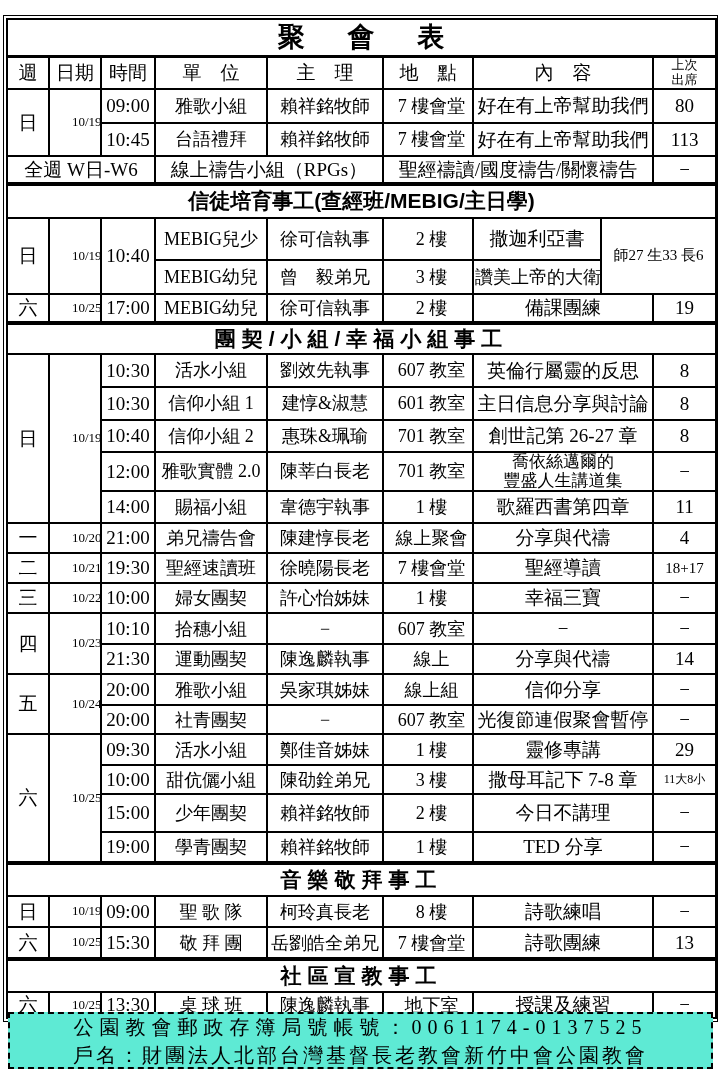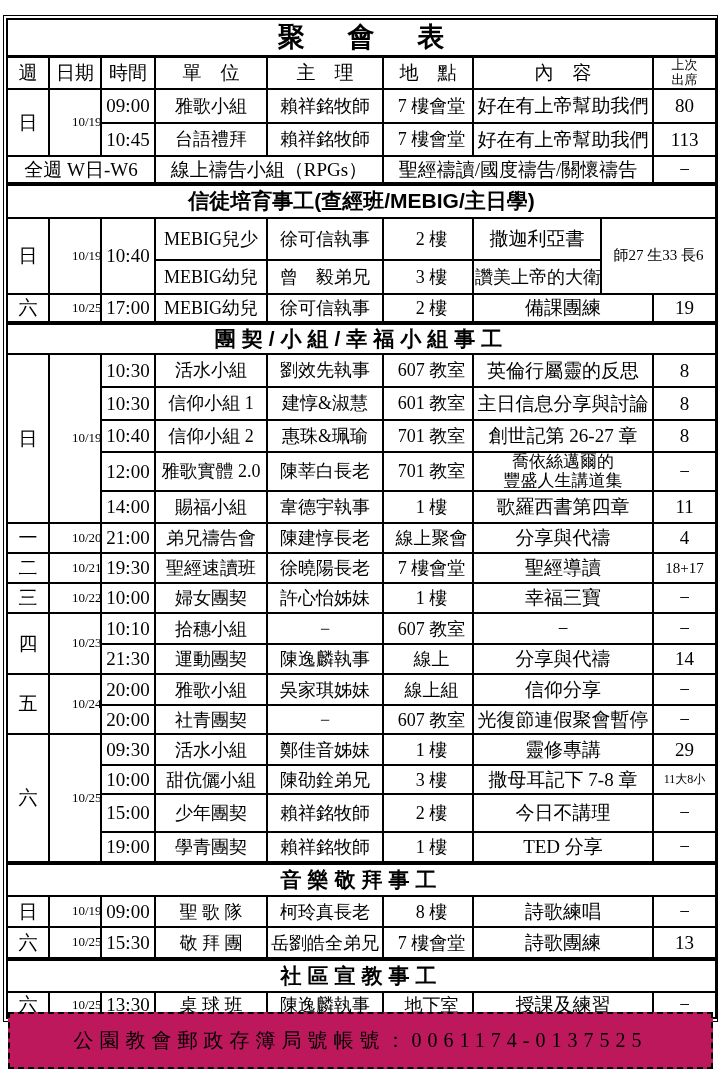--- a/index.html
+++ b/index.html
@@ -33,22 +33,22 @@
   td.unit{font-size:18px;}
   td.leader{font-size:18px;}
   td.date{font-size:13px;padding-left:22px;}
   td.place{font-size:18px;padding-left:8px;}
   td.small{font-size:12px;}
   td.mid{font-size:15px;}
   td.attend-wide{font-size:15px;}
   td.pre{white-space:pre-line;font-size:17px;line-height:1.1;margin-top:16px;}
   .footer-box{
     position:absolute;left:8px;top:1012px;width:705px;height:57px;box-sizing:border-box;
-    border:2px dashed #000;display:flex;flex-direction:column;justify-content:center;
-    align-items:center;background:#be185d;
+    border:2px dashed #000;display:flex;flex-direction:column;
+    align-items:center;background:#5eead4;
   }
   .footer-line1{font-size:20px;letter-spacing:6px;}
   .footer-line2{font-size:20px;letter-spacing:3px;margin-top:1px;}
 </style>
 </head>
 <body>
 
 <div class="frame">
 <table class="sched">
   <colgroup>
@@ -322,13 +322,14 @@
     <td class="place">地下室</td>
     <td colspan="2">授課及練習</td>
     <td>−</td>
   </tr>
 </tbody>
     </table>
 </div>
 
 <div class="footer-box">
   <div class="footer-line1">公園教會郵政存簿局號帳號：0061174-0137525</div>
+  <div class="footer-line2">戶名：財團法人北部台灣基督長老教會新竹中會公園教會</div>
 </div>
 
 </body></html>

